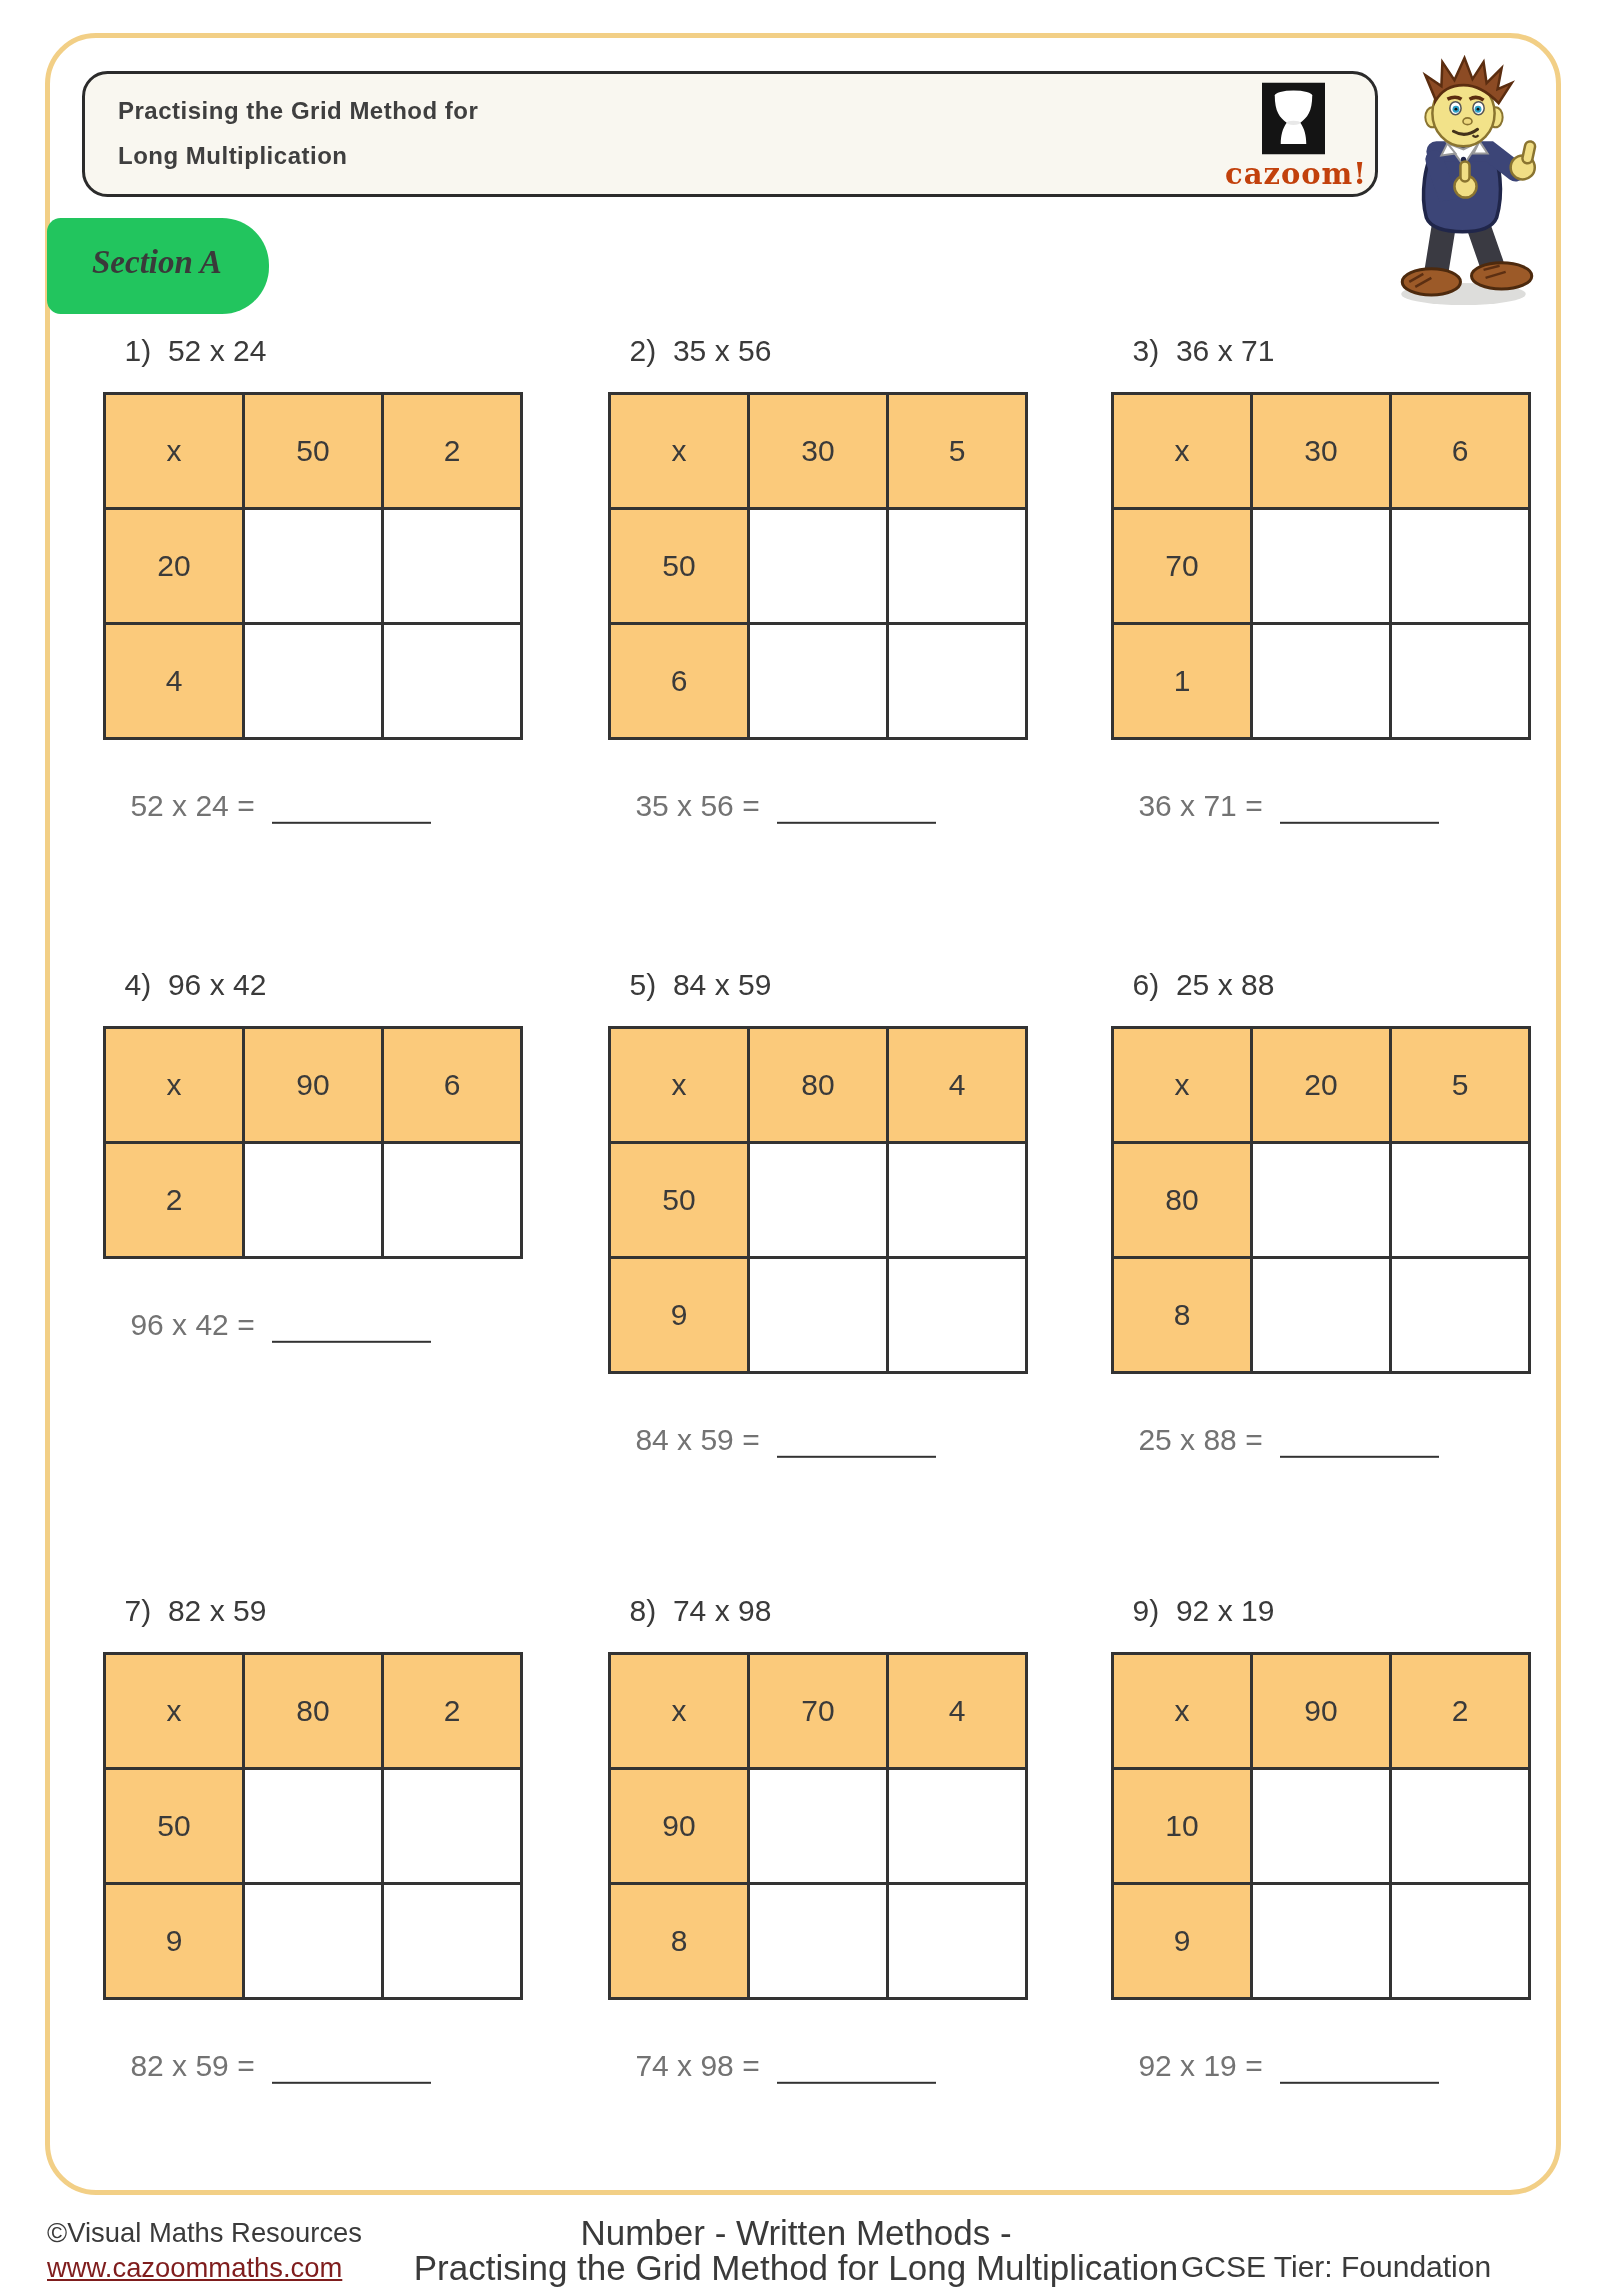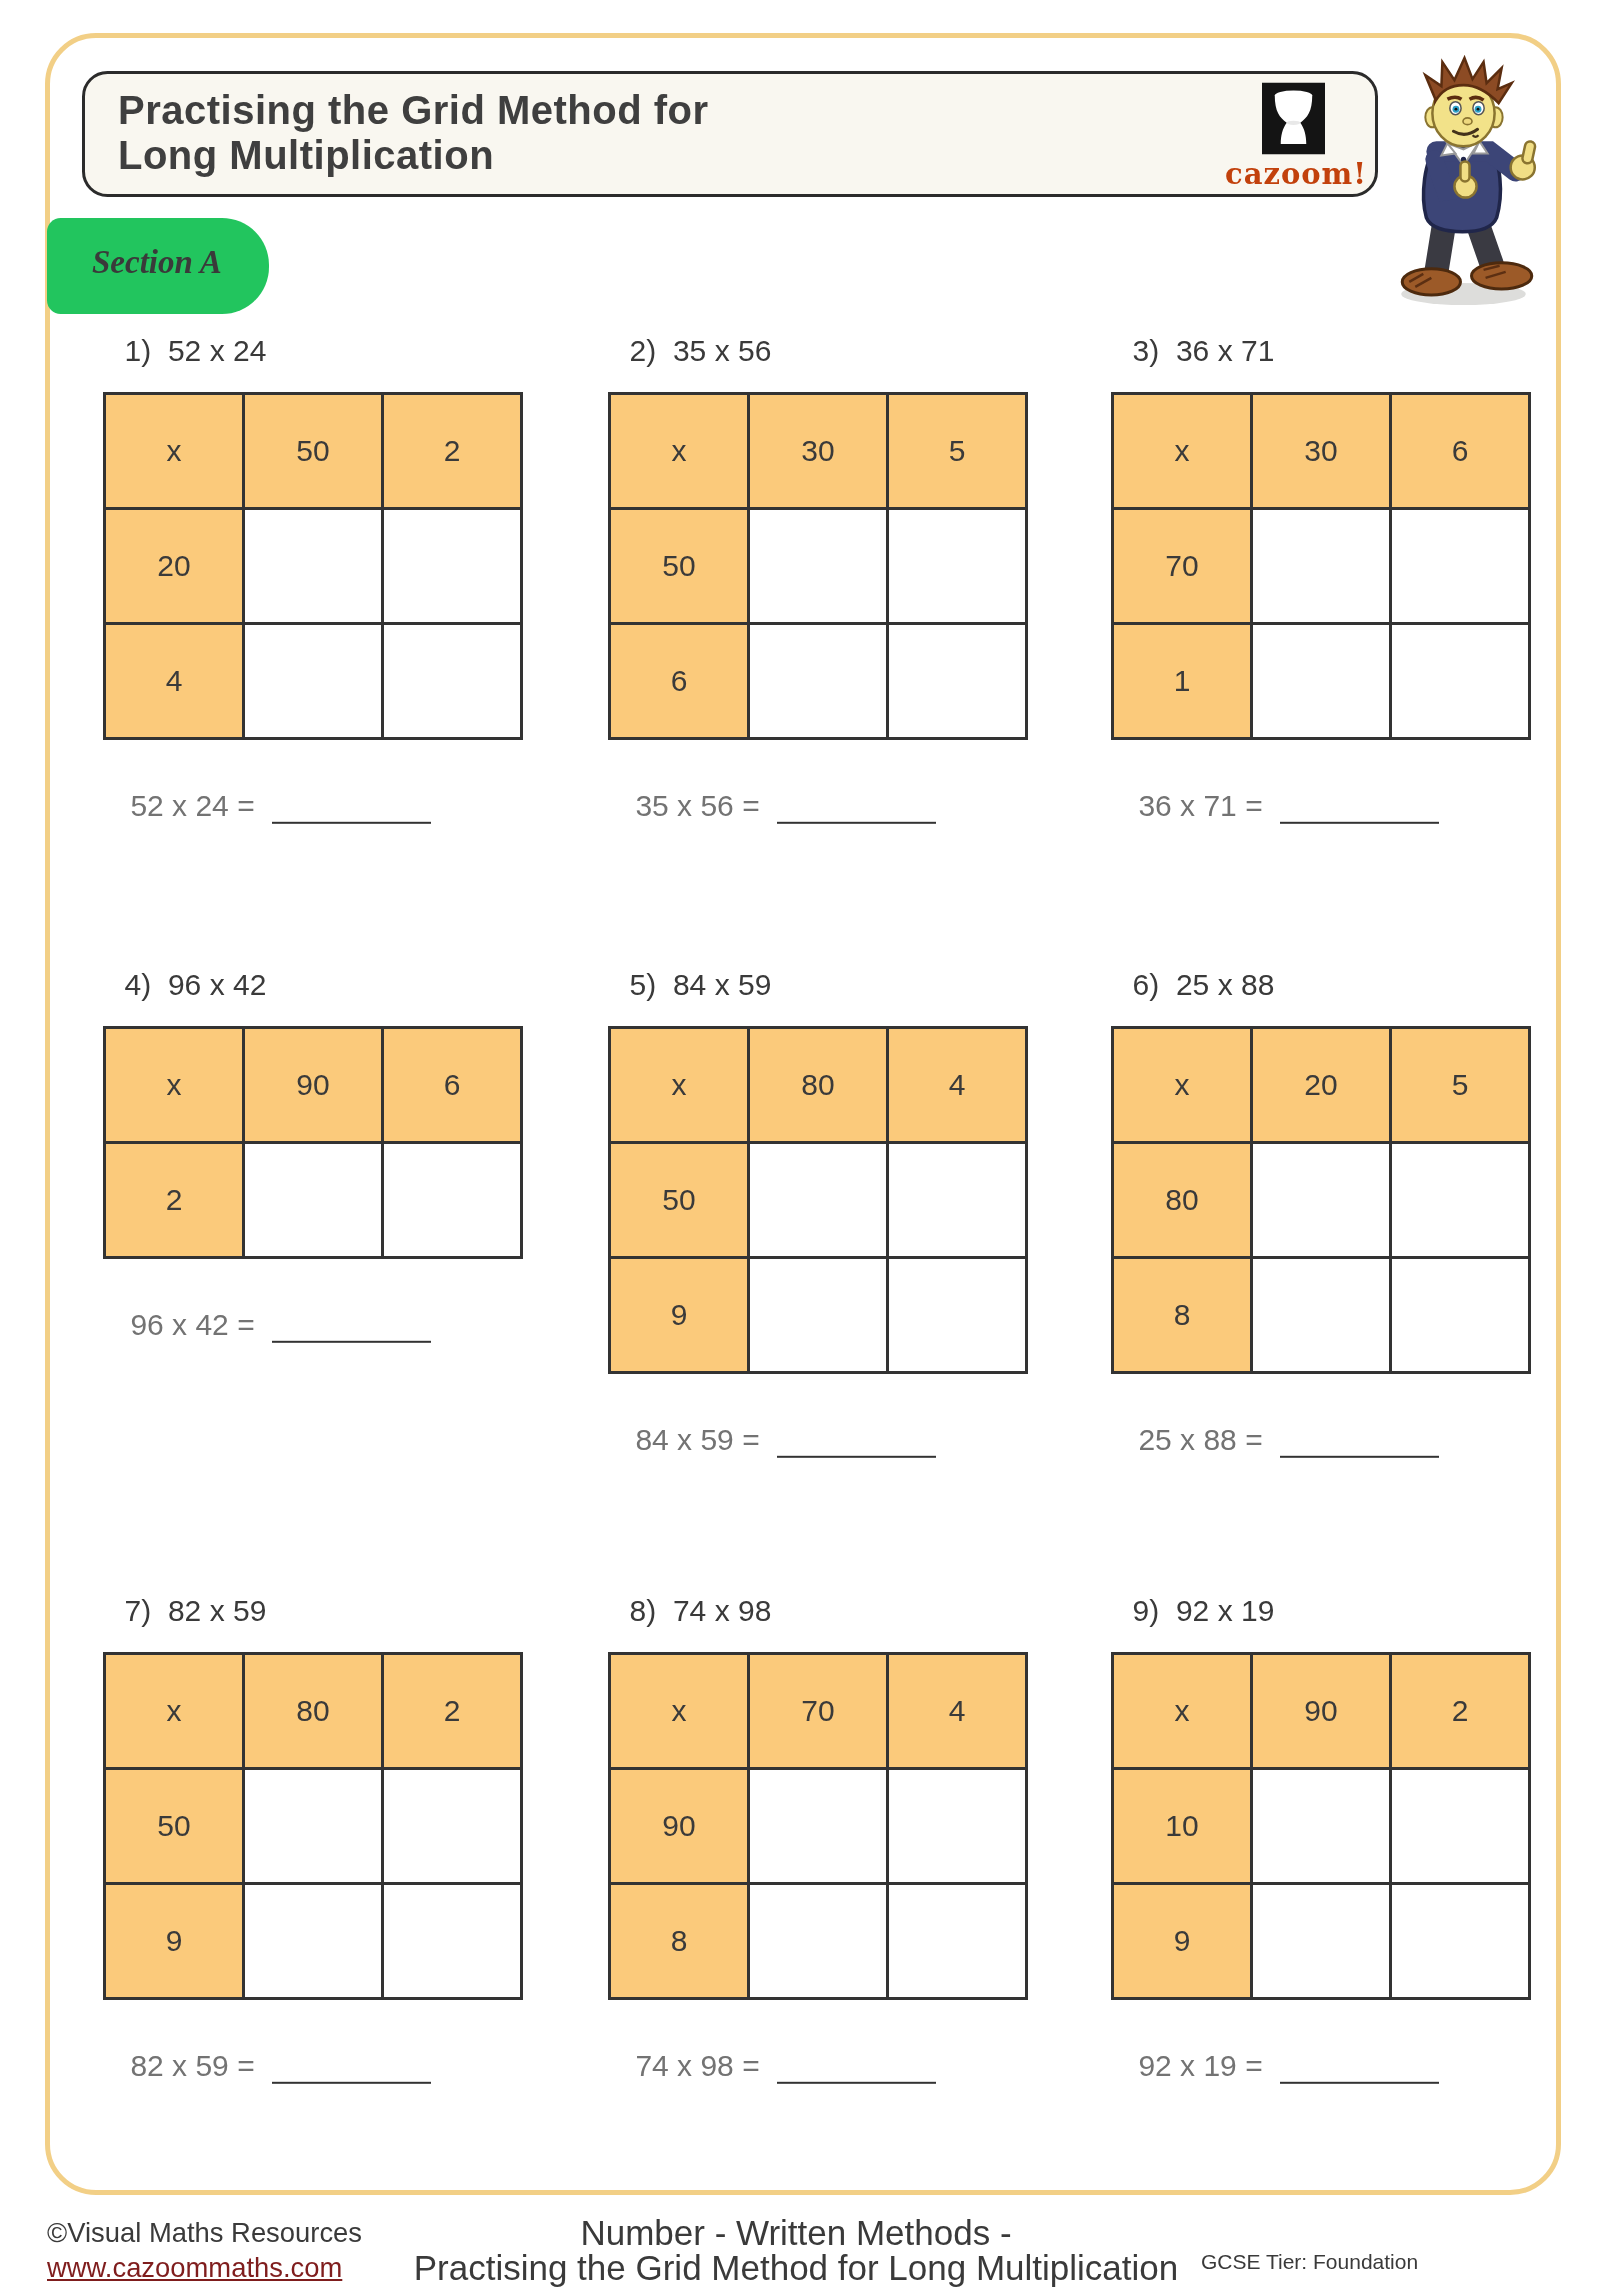--- a/index.html
+++ b/index.html
@@ -10,21 +10,21 @@
   .outer-frame{
     position:absolute;left:45px;top:33px;width:1506px;height:2152px;
     border:5.9px solid #f2cf86;border-radius:51px;background:#ffffff;
   }
   .title-box{
     position:absolute;left:82px;top:71px;width:1290px;height:120px;
     background:#f9f7f0;border:3.9px solid #2b2b2b;border-radius:25.5px;
   }
   .title-text{
     position:absolute;left:33px;top:13.7px;
-    font-size:40px;font-weight:bold;line-height:45px;color:#3f3f3f;letter-spacing:0.5px;
+    font-size:24px;font-weight:bold;line-height:45px;color:#3f3f3f;letter-spacing:0.5px;
   }
   .logo{position:absolute;left:1225px;top:82px;width:137px;text-align:center;}
   .logo .drum{display:block;margin:0 auto;}
   .logo .logo-word{
     font-family:"DejaVu Serif","Liberation Serif",serif;font-weight:bold;
     font-size:29px;color:#c2410c;margin-top:2px;letter-spacing:1px;
   }
   .mascot{position:absolute;left:1378px;top:55px;}
   .section-tab{
     position:absolute;left:47px;top:218px;width:222px;height:96px;
@@ -50,21 +50,21 @@
   .answer .blank{
     display:inline-block;width:159px;border-bottom:2.9px solid #333333;
     height:29px;margin-left:17.6px;transform:translateY(7.8px);
   }
   .footer-left{position:absolute;left:47px;top:2215px;font-size:27.4px;line-height:35px;}
   .footer-left .site{color:#7f1d1d;text-decoration:underline;cursor:pointer;}
   .footer-center{
     position:absolute;left:404px;top:2215px;width:784px;text-align:center;
     font-size:35px;line-height:35px;
   }
-  .footer-right{position:absolute;left:1181px;top:2250px;font-size:21px;margin-left:20px;}
+  .footer-right{position:absolute;left:1181px;top:2250px;font-size:30px;}
 </style>
 </head>
 <body>
 
 <div class="page">
 
   <div class="outer-frame"></div>
 
   <div class="title-box">
     <div class="title-text">

